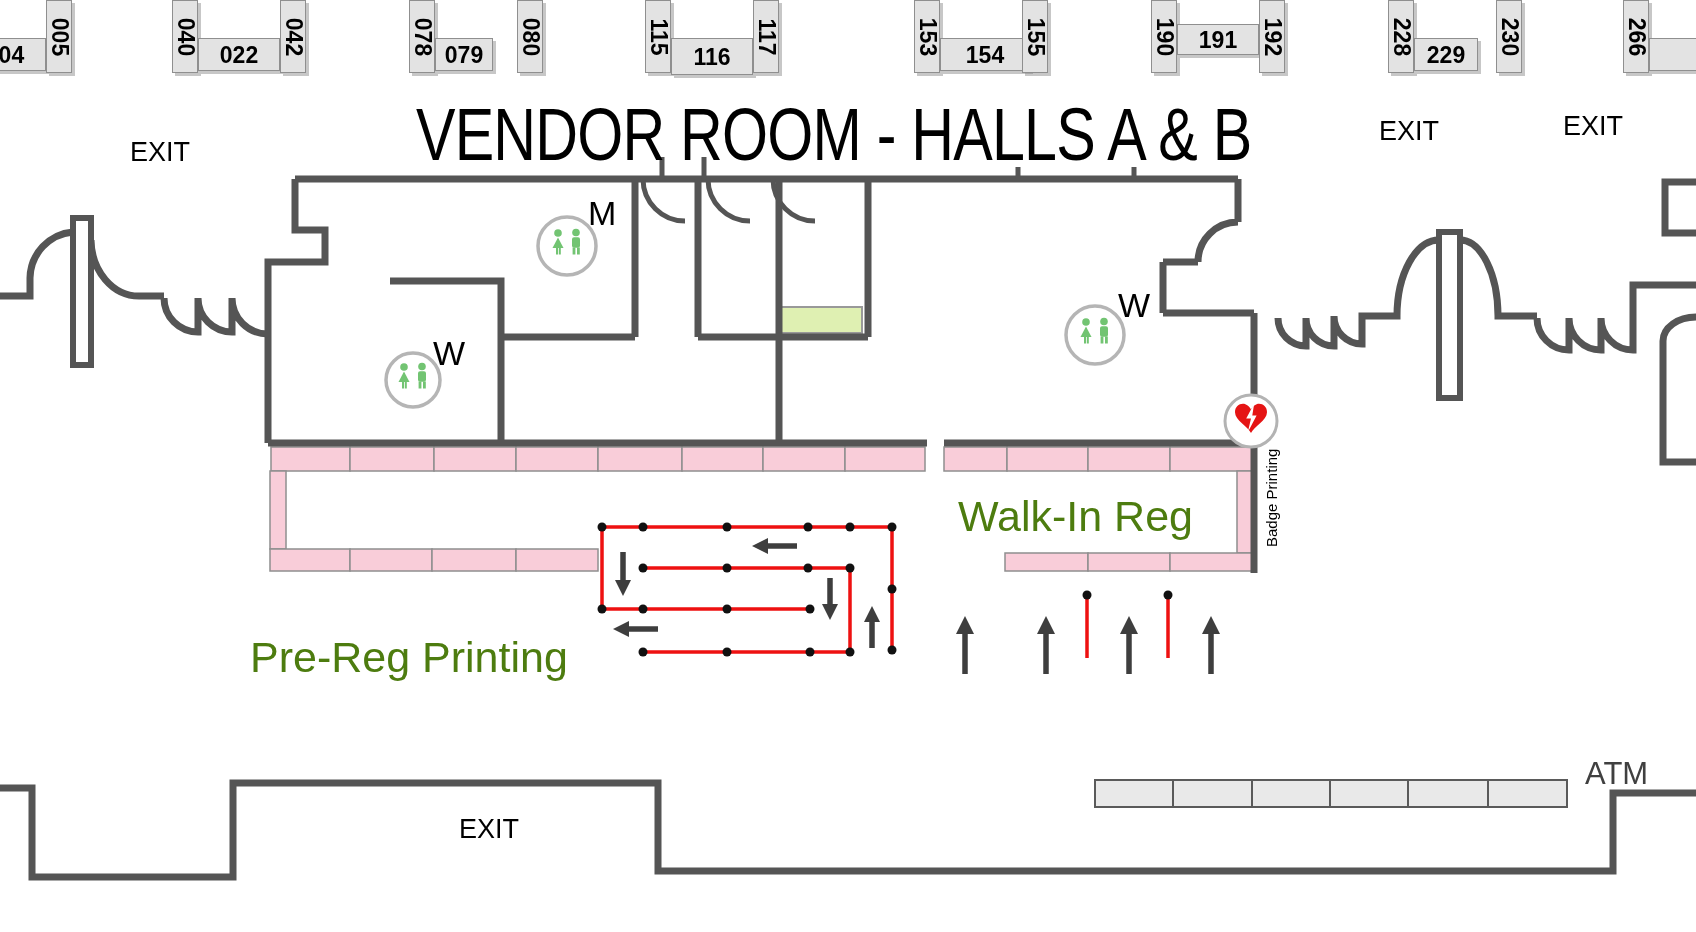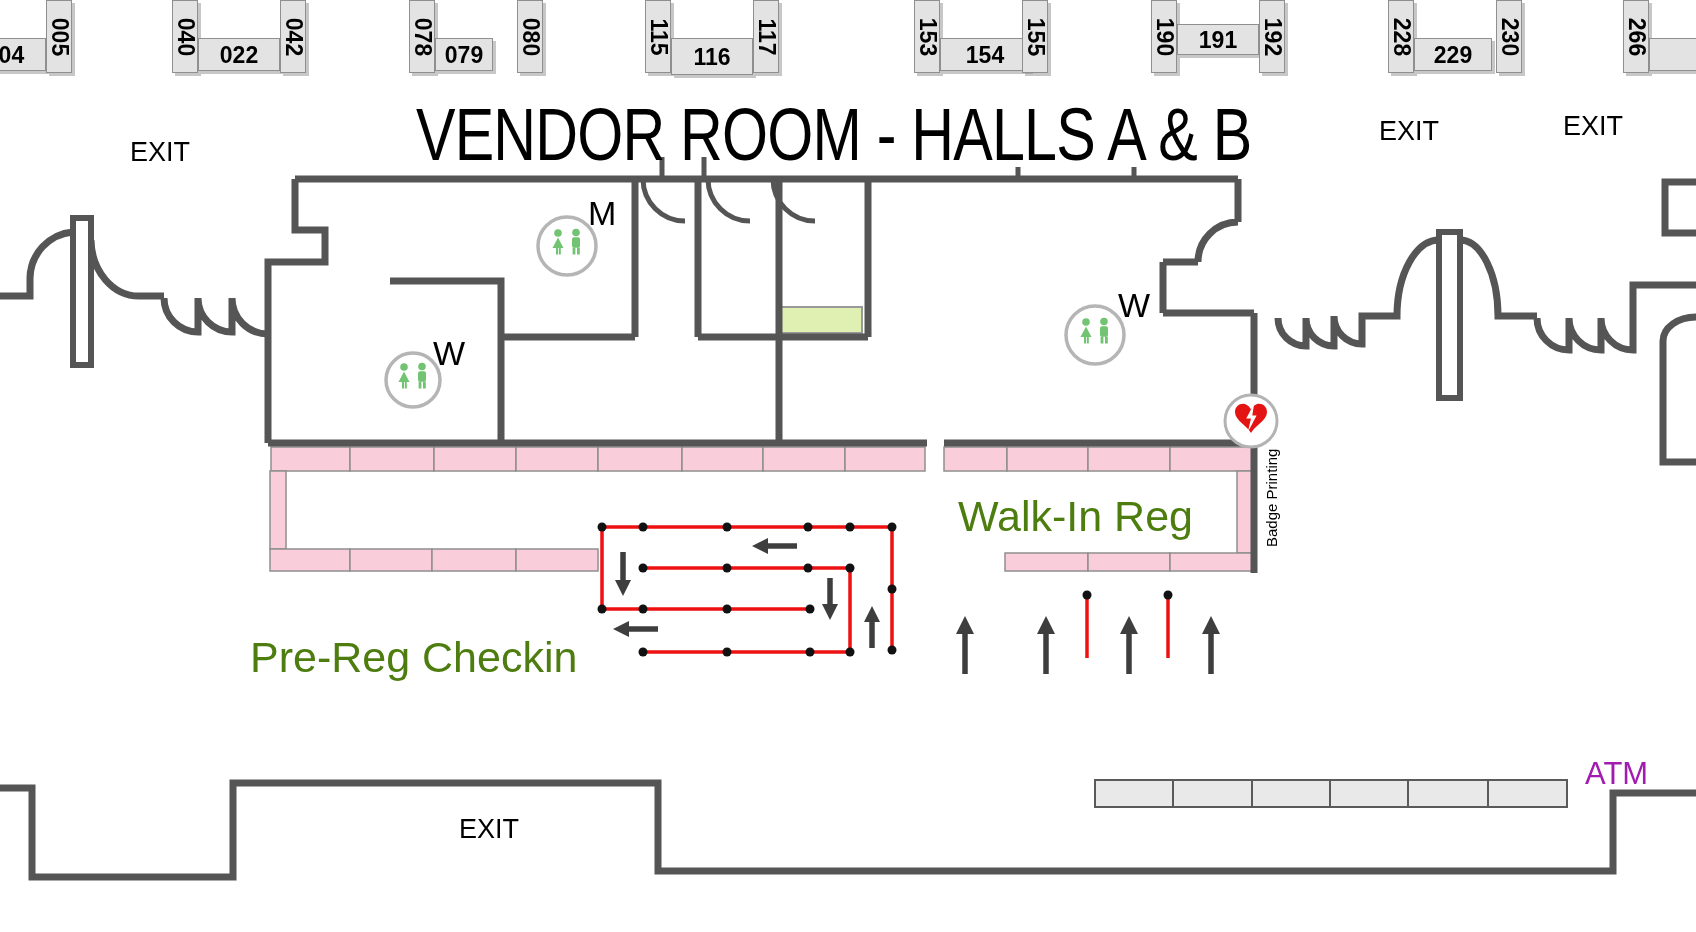--- a/index.html
+++ b/index.html
@@ -4,21 +4,21 @@
 <style>
   html,body{margin:0;padding:0;background:#fff;}
   #stage{position:relative;width:1696px;height:932px;overflow:hidden;background:#ffffff;
          font-family:"Liberation Sans",sans-serif;}
   svg{position:absolute;left:0;top:0;}
   .txt{position:absolute;color:#111;white-space:nowrap;font-family:"Liberation Sans",sans-serif;}
   .title{font-size:74px;letter-spacing:-1px;transform:scaleX(.8);transform-origin:50% 50%;
          text-align:center;color:#000;}
   .exit{font-size:27px;color:#000;}
   .arealabel{font-size:43px;color:#4d7c0f;}
-  .atm{font-size:31px;color:#a21caf;}
+  .atm{font-size:31px;color:#404040;}
   .badge{font-size:15px;color:#000;transform:rotate(-90deg);transform-origin:0 0;}
   .rrletter{font-size:34px;color:#000;}
   .booth{position:absolute;background:#e3e3e3;border:1.5px solid #8f8f8f;
          box-shadow:3px 3px 0 rgba(130,130,130,.45);box-sizing:border-box;}
   .booth .lbl{position:absolute;left:50%;top:50%;transform:translate(-50%,-50%);
          font-weight:bold;font-size:23px;color:#000;font-family:"Liberation Sans",sans-serif;}
   .booth.v .lbl{transform:translate(-50%,-50%) rotate(90deg);}
 </style>
 </head>
 <body>
@@ -251,21 +251,21 @@
   <div class="booth" style="left:1177px;top:24px;width:82px;height:31px;text-decoration:underline;">
       <span class="lbl">191</span>
     </div>
   <div class="booth v" style="left:1259px;top:0;width:26px;height:73px;">
       <span class="lbl">192</span>
     </div>
 
   <div class="booth v" style="left:1388px;top:0;width:26px;height:73px;">
       <span class="lbl">228</span>
     </div>
-  <div class="booth" style="left:1414px;top:38px;width:78px;height:33px;">
+  <div class="booth" style="left:1414px;top:38px;width:64px;height:33px;">
       <span class="lbl">229</span>
     </div>
   <div class="booth v" style="left:1496px;top:0;width:26px;height:73px;">
       <span class="lbl">230</span>
     </div>
 
   <div class="booth v" style="left:1623px;top:0;width:26px;height:73px;">
       <span class="lbl">266</span>
     </div>
   <div class="booth" style="left:1649px;top:38px;width:82px;height:33px;">
@@ -276,18 +276,18 @@
 
   <div class="txt exit" style="left:130px;top:137px;">EXIT</div>
   <div class="txt exit" style="left:1379px;top:116px;">EXIT</div>
   <div class="txt exit" style="left:1563px;top:111px;">EXIT</div>
   <div class="txt exit" style="left:459px;top:814px;">EXIT</div>
 
   <div class="txt rrletter" style="left:588px;top:194px;">M</div>
   <div class="txt rrletter" style="left:433px;top:334px;">W</div>
   <div class="txt rrletter" style="left:1118px;top:286px;">W</div>
 
-  <div class="txt arealabel" style="left:250px;top:633px;">Pre-Reg Checkin</div>
+  <div class="txt arealabel" style="left:250px;top:633px;">Pre-Reg Printing</div>
   <div class="txt arealabel" style="left:958px;top:492px;">Walk-In Reg</div>
   <div class="txt badge" style="left:1263px;top:547px;">Badge Printing</div>
   <div class="txt atm" style="left:1585px;top:756px;">ATM</div>
 
 </div>
 
 </body></html>

